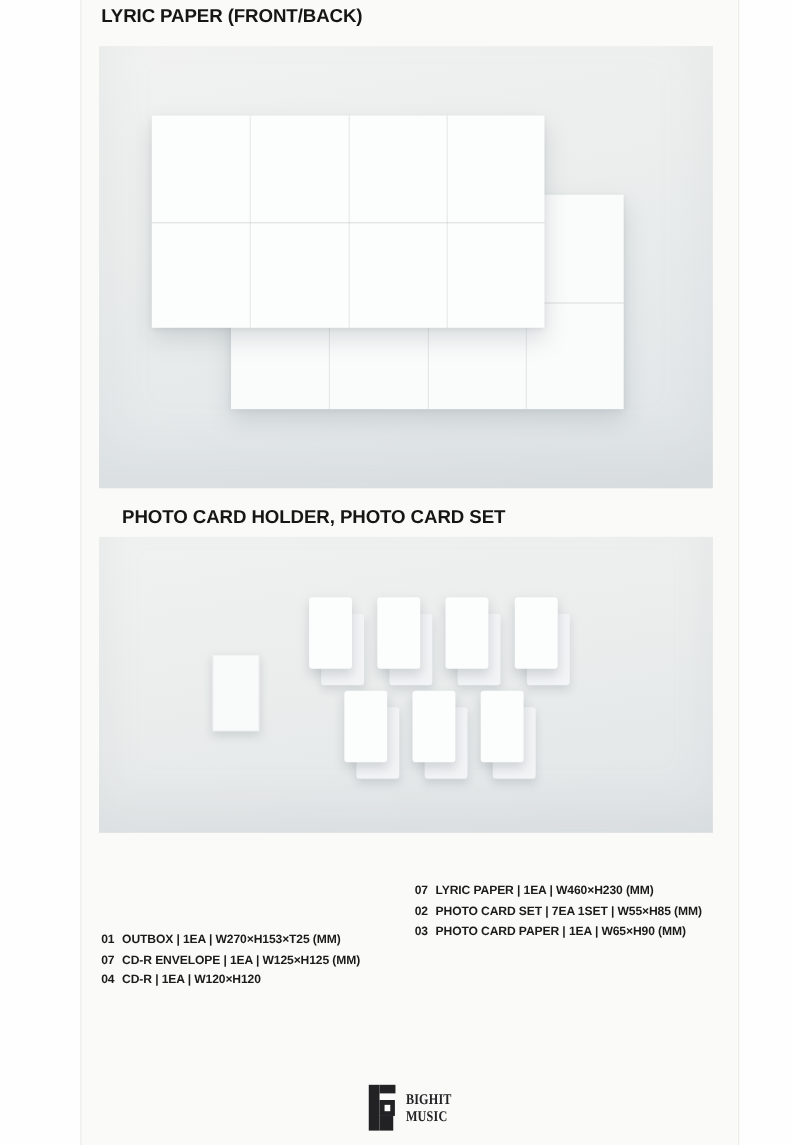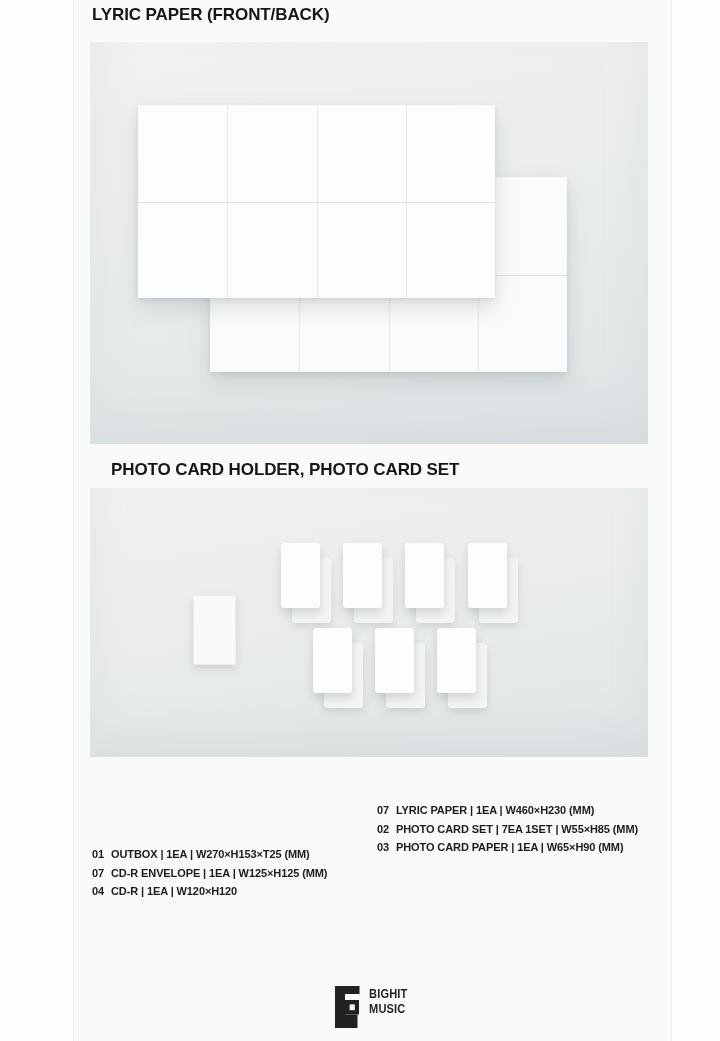--- a/index.html
+++ b/index.html
@@ -86,21 +86,21 @@
   #component-col-right{left:377px;width:280px;}
   .component-row{
     display:flex;align-items:baseline;height:18.6px;line-height:18.6px;white-space:nowrap;
   }
   .component-no{flex:0 0 19px;}
   .component-desc{flex:1 1 auto;}
 
   
   .logo{
     position:absolute;left:335px;top:986px;
-    display:flex;align-items:flex-start;
+    display:flex;align-items:center;font-family:Liberation Serif, serif;
   }
   .logo-mark{display:block;}
   .logo-text{
     margin-left:8px;margin-top:1px;
     font-size:13.5px;font-weight:700;color:#222225;
     line-height:14.5px;letter-spacing:0.2px;
     transform:scaleX(.82);transform-origin:left top;
     white-space:nowrap;
   }
 </style>

